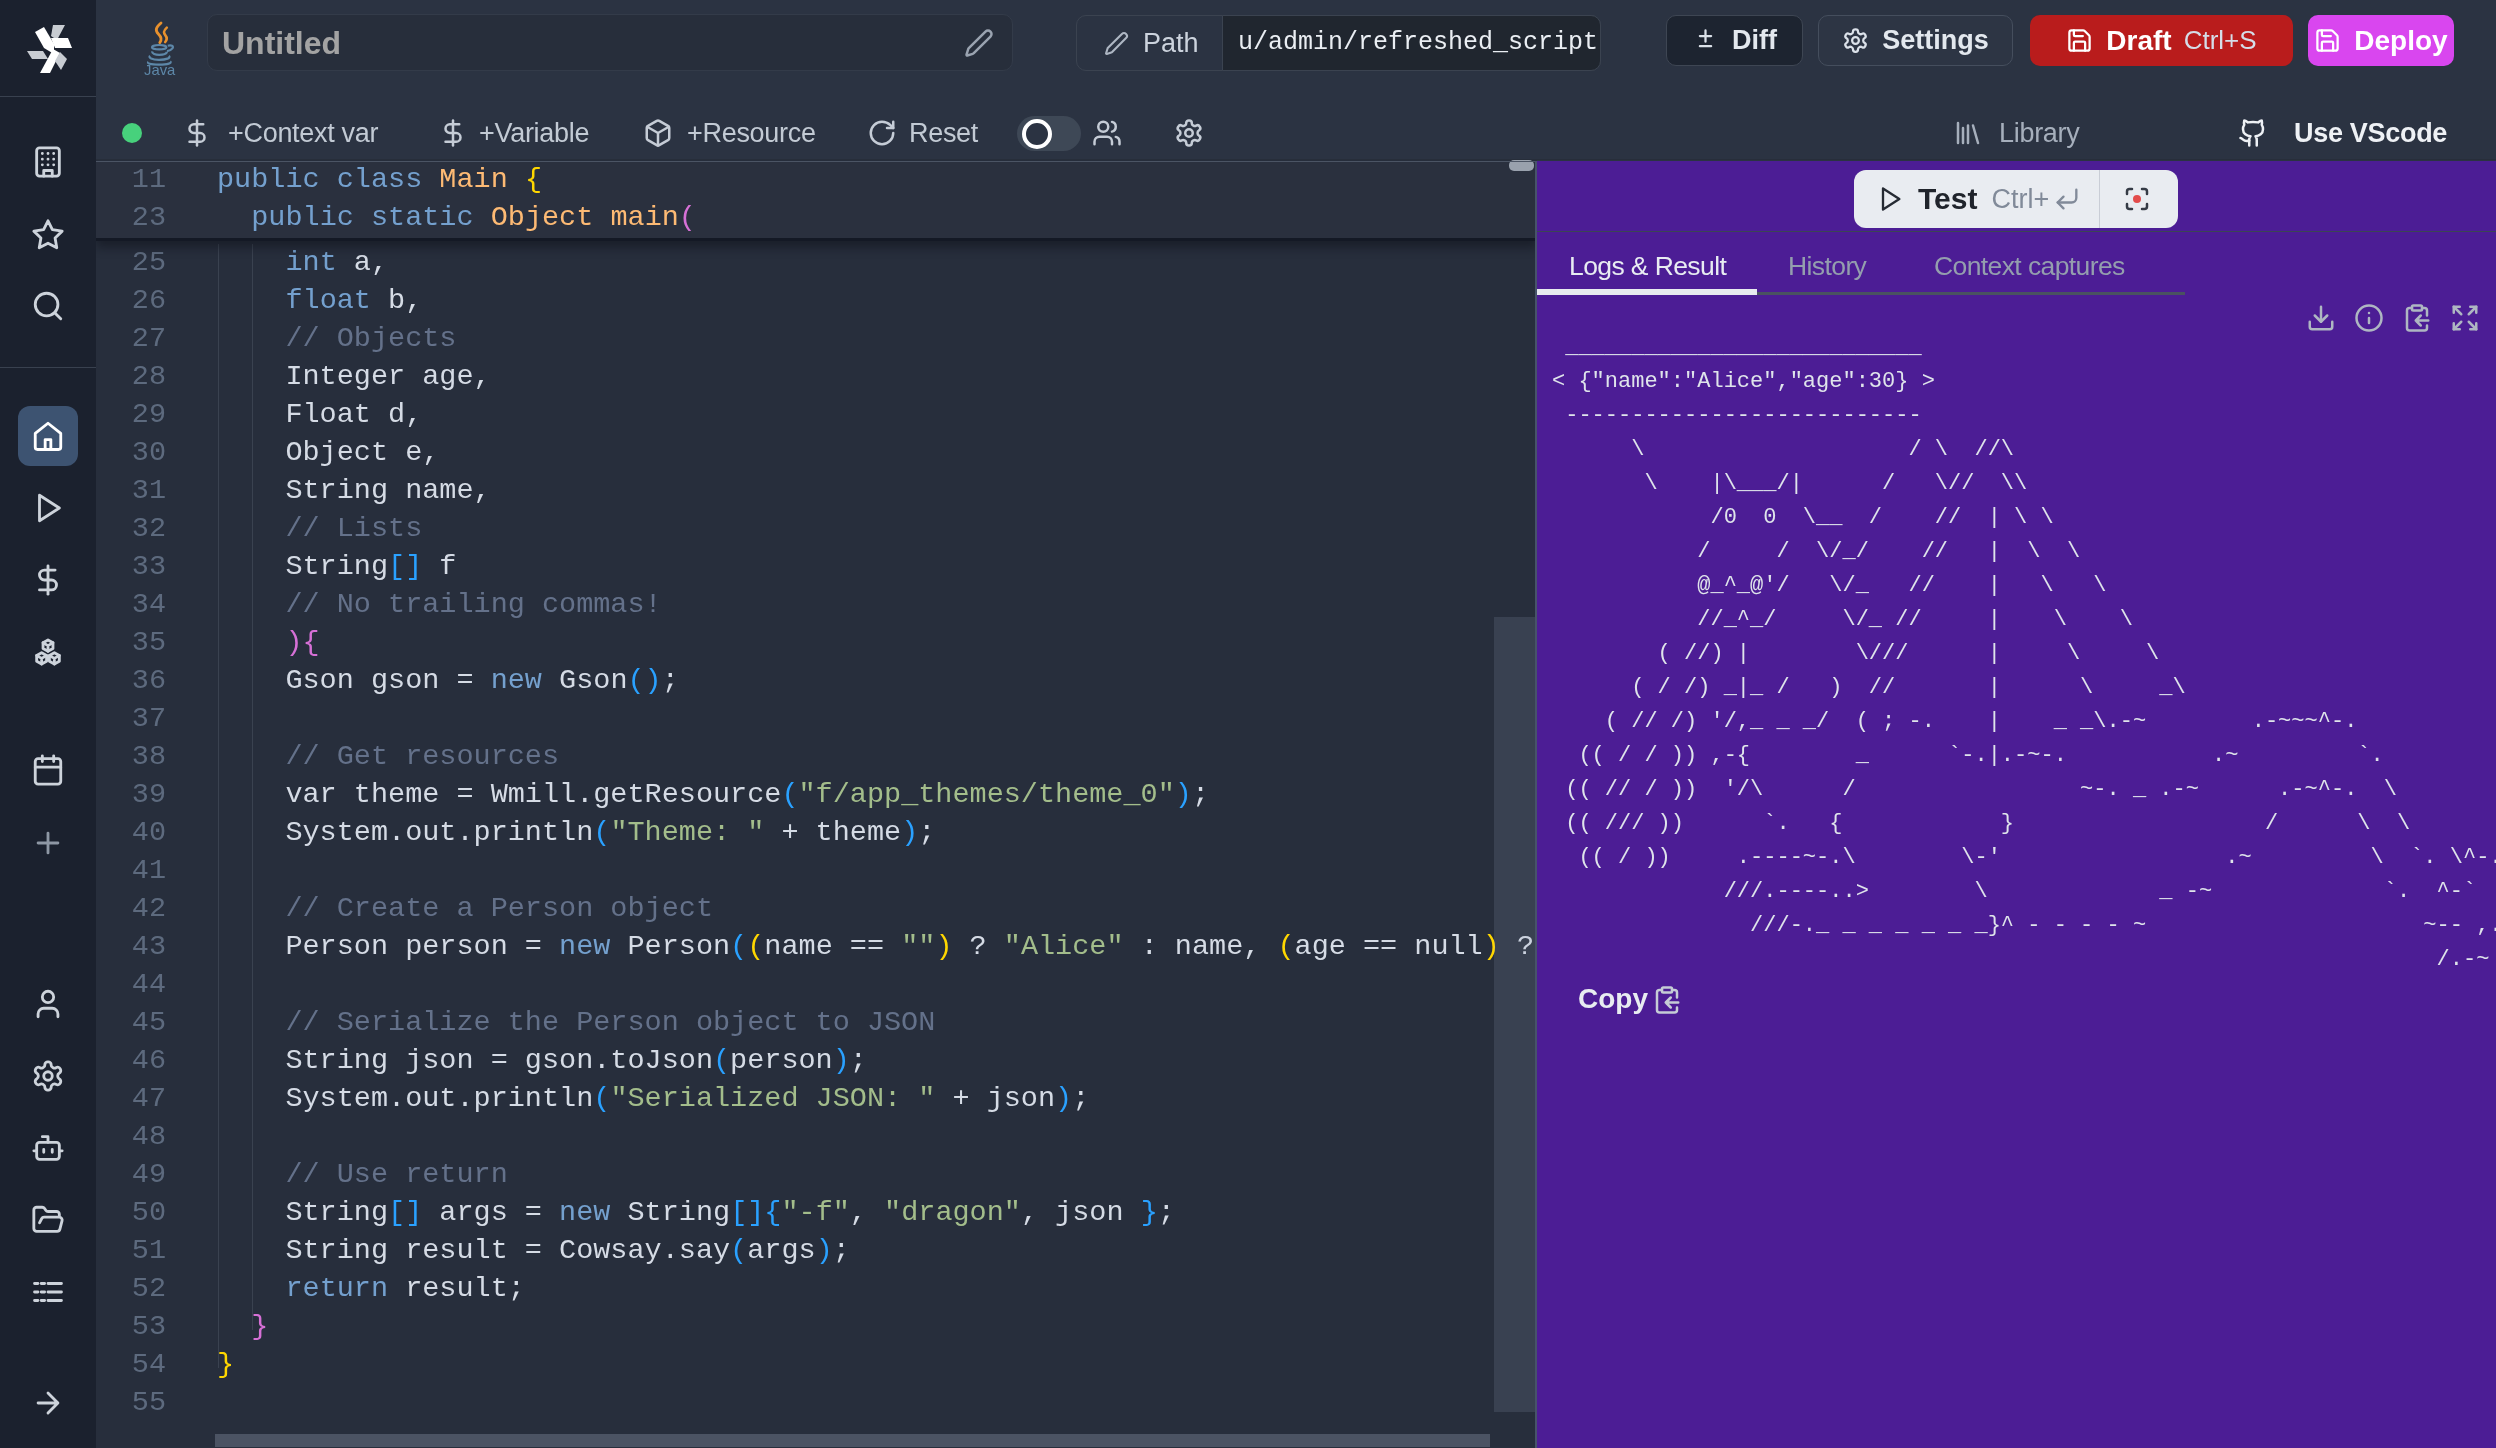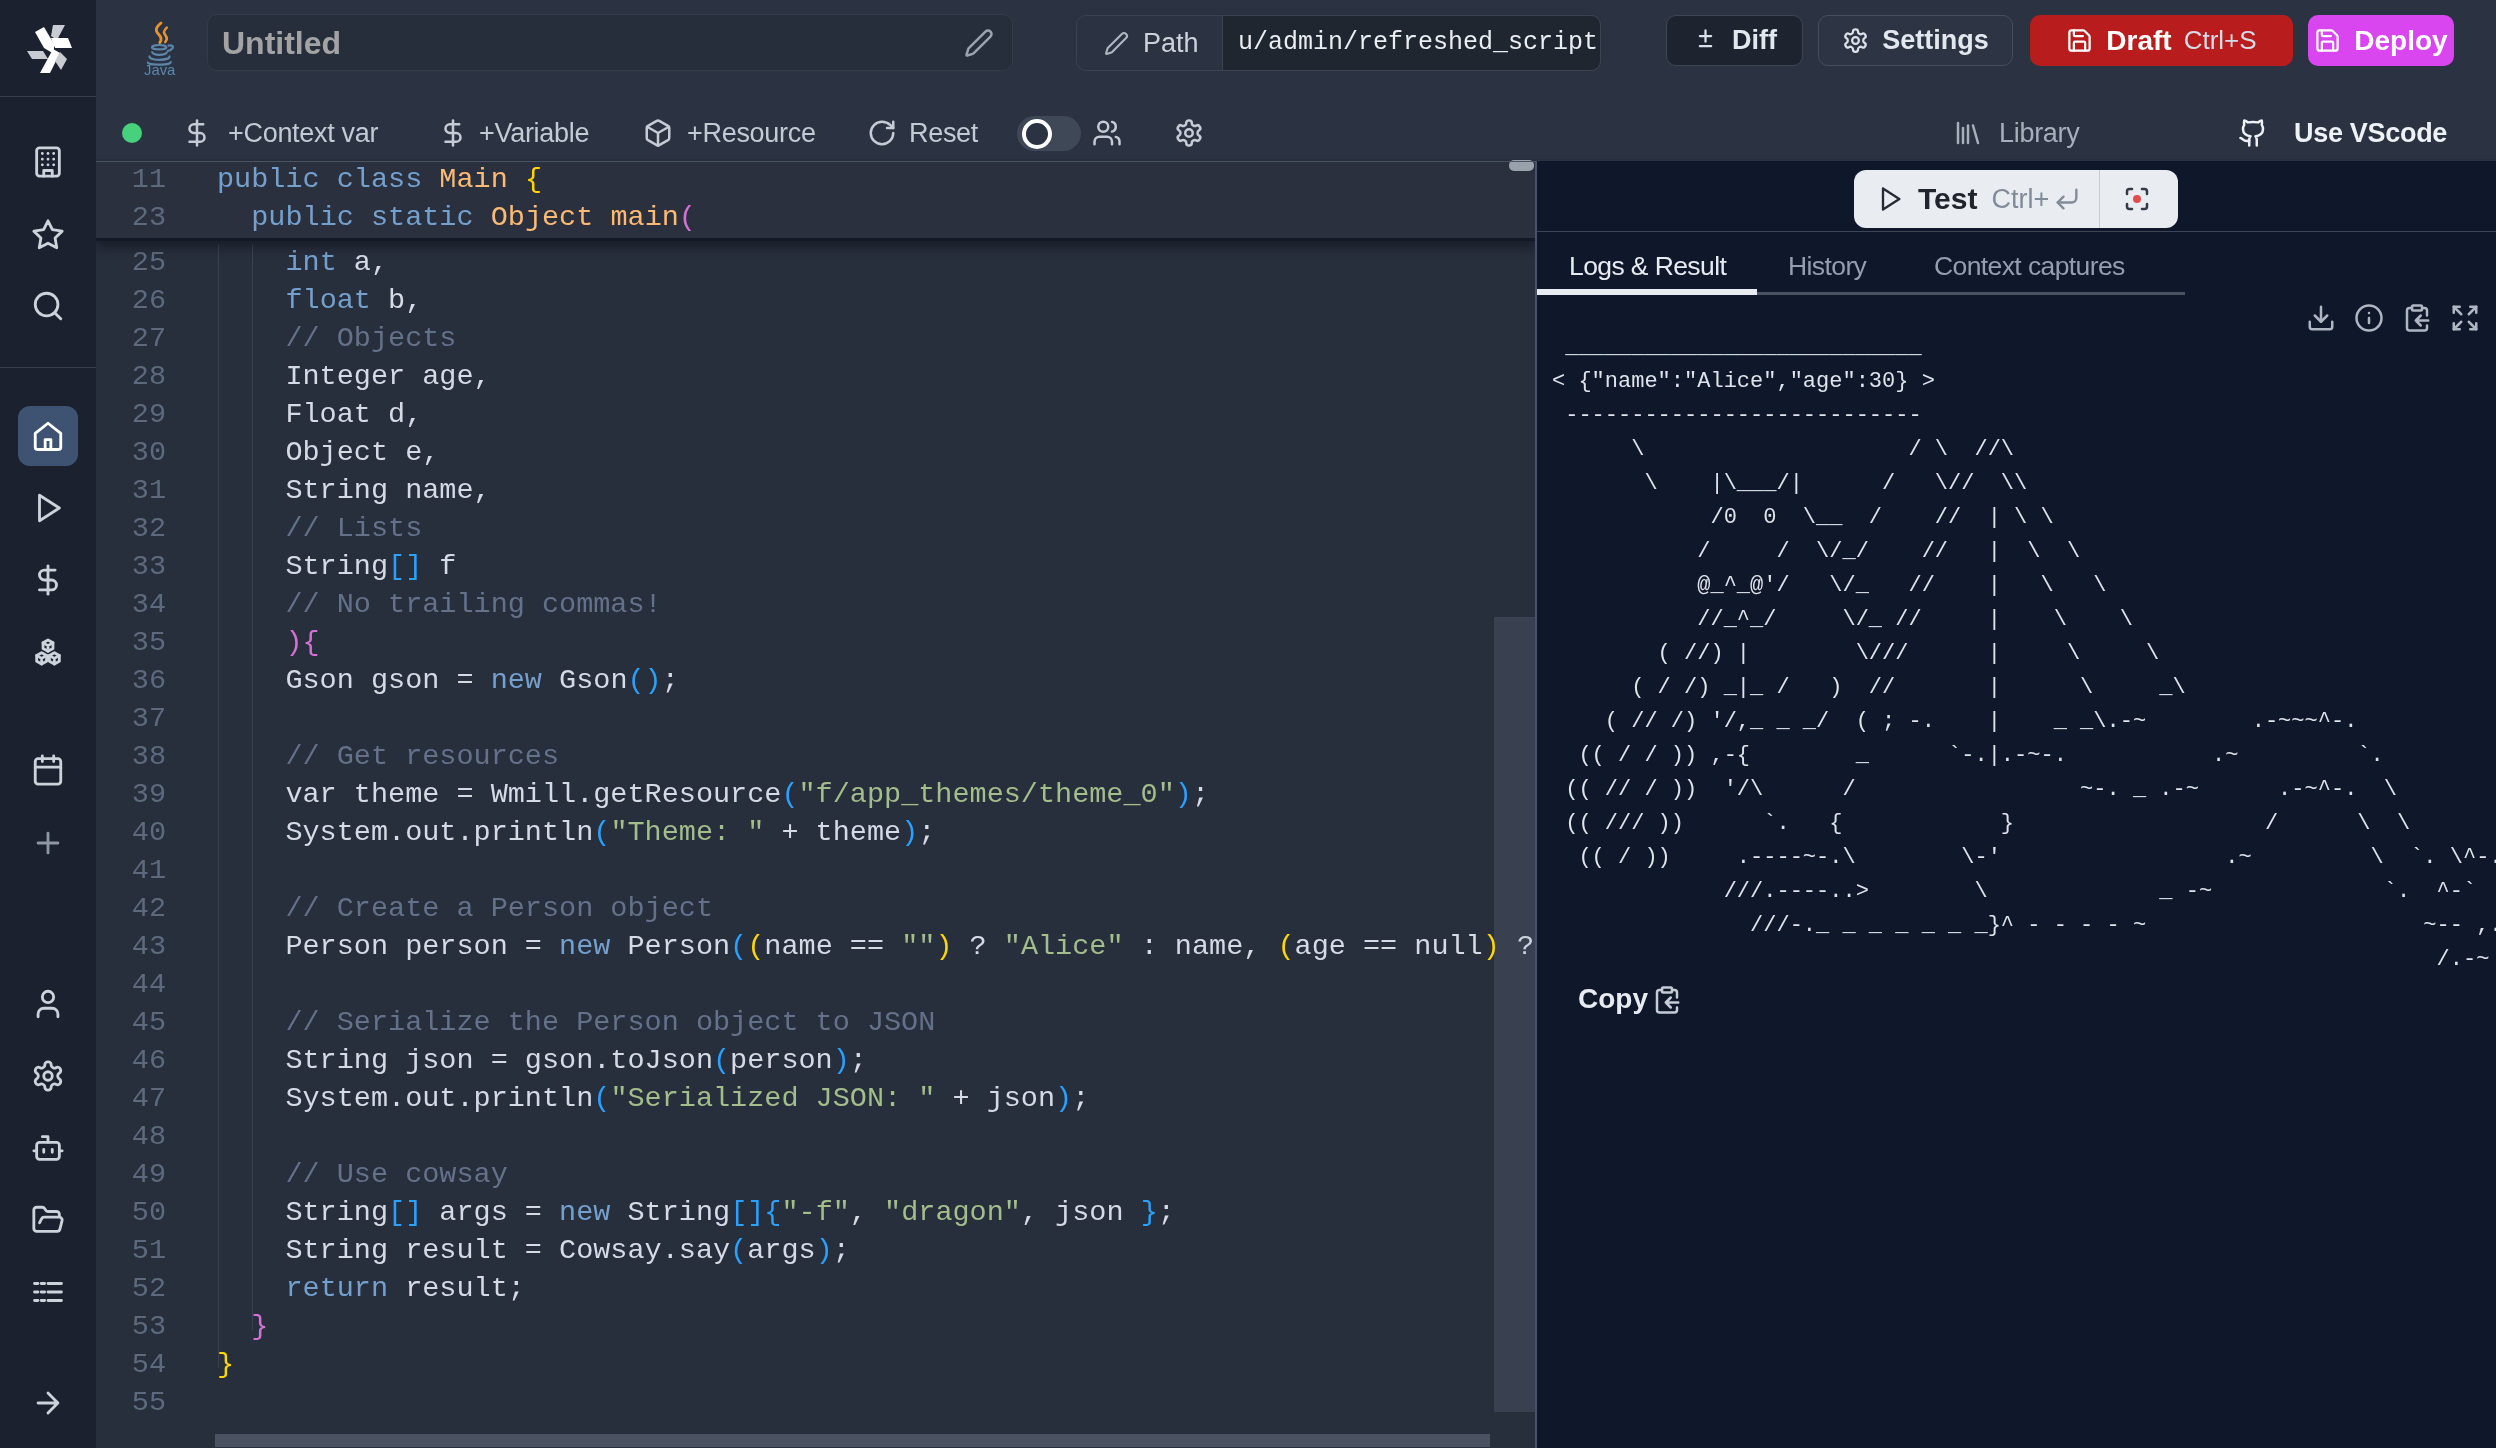--- a/index.html
+++ b/index.html
@@ -77,21 +77,21 @@
     var theme = Wmill.getResource<span class="b">(</span><span class="s">"f/app_themes/theme_0"</span><span class="b">)</span>;
     System.out.println<span class="b">(</span><span class="s">"Theme: "</span> + theme<span class="b">)</span>;
 
     <span class="c">// Create a Person object</span>
     Person person = <span class="k">new</span> Person<span class="b">(</span><span class="y">(</span>name == <span class="s">""</span><span class="y">)</span> ? <span class="s">"Alice"</span> : name, <span class="y">(</span>age == null<span class="y">)</span> ? 30 : age;
 
     <span class="c">// Serialize the Person object to JSON</span>
     String json = gson.toJson<span class="b">(</span>person<span class="b">)</span>;
     System.out.println<span class="b">(</span><span class="s">"Serialized JSON: "</span> + json<span class="b">)</span>;
 
-    <span class="c">// Use cowsay</span>
+    <span class="c">// Use return</span>
     String<span class="b">[]</span> args = <span class="k">new</span> String<span class="b">[]{</span><span class="s">"-f"</span>, <span class="s">"dragon"</span>, json <span class="b">}</span>;
     String result = Cowsay.say<span class="b">(</span>args<span class="b">)</span>;
     <span class="k">return</span> result;
   <span class="p">}</span>
 <span class="y">}</span>
 </pre>
 
     <div class="abs" id="sticky" style="left:0;top:1px;width:1441px;height:77px;background:#2a303e;box-shadow:0 3px 0 #141925,0 9px 10px rgba(8,11,18,.45);">
       <pre class="abs mono" style="left:0;top:0;width:70px;margin:0;font-size:28.5px;line-height:38px;color:#5d6a7e;text-align:right;">11
 23</pre>
@@ -371,21 +371,21 @@
     </svg>
   <svg class="abs tic" style="left:1953px;top:118px;color:#a6afbc;" viewBox="0 0 24 24">
       <use href="#i-library"></use>
     </svg>
   <div class="row2txt" style="left:1999px;color:#a6afbc;">Library</div>
   <svg class="abs tic" style="left:2238px;top:118px;color:#eef1f5;" viewBox="0 0 24 24">
       <use href="#i-github"></use>
     </svg>
   <div class="row2txt" style="left:2294px;color:#eef1f5;font-weight:700;">Use VScode</div>
 
-  <div class="abs" id="rightpanel" style="left:1537px;top:161px;width:959px;height:1287px;background:#0f172a;overflow:hidden;">
+  <div class="abs" id="rightpanel" style="left:1537px;top:161px;width:959px;height:1287px;background:#4c1d95;overflow:hidden;">
 
     <div class="abs" style="left:0;top:70px;width:959px;height:1px;background:#3c4554;"></div>
     <div class="abs" style="left:317px;top:9px;width:324px;height:58px;border-radius:12px;background:#e9ecf1;display:flex;align-items:center;">
       <svg style="width:28px;height:28px;color:#252a33;margin-left:22px;" viewBox="0 0 24 24">
           <use href="#i-play"></use>
         </svg>
       <span style="font-size:30px;font-weight:700;color:#20242c;margin-left:14px;">Test</span>
       <span style="font-size:27px;color:#818a99;margin-left:14px;">Ctrl+</span>
       <svg style="width:28px;height:28px;color:#818a99;margin-left:4px;" viewBox="0 0 24 24" fill="none" stroke="currentColor" stroke-width="2" stroke-linecap="round" stroke-linejoin="round">
           <polyline points="9 10 4 15 9 20"></polyline>

